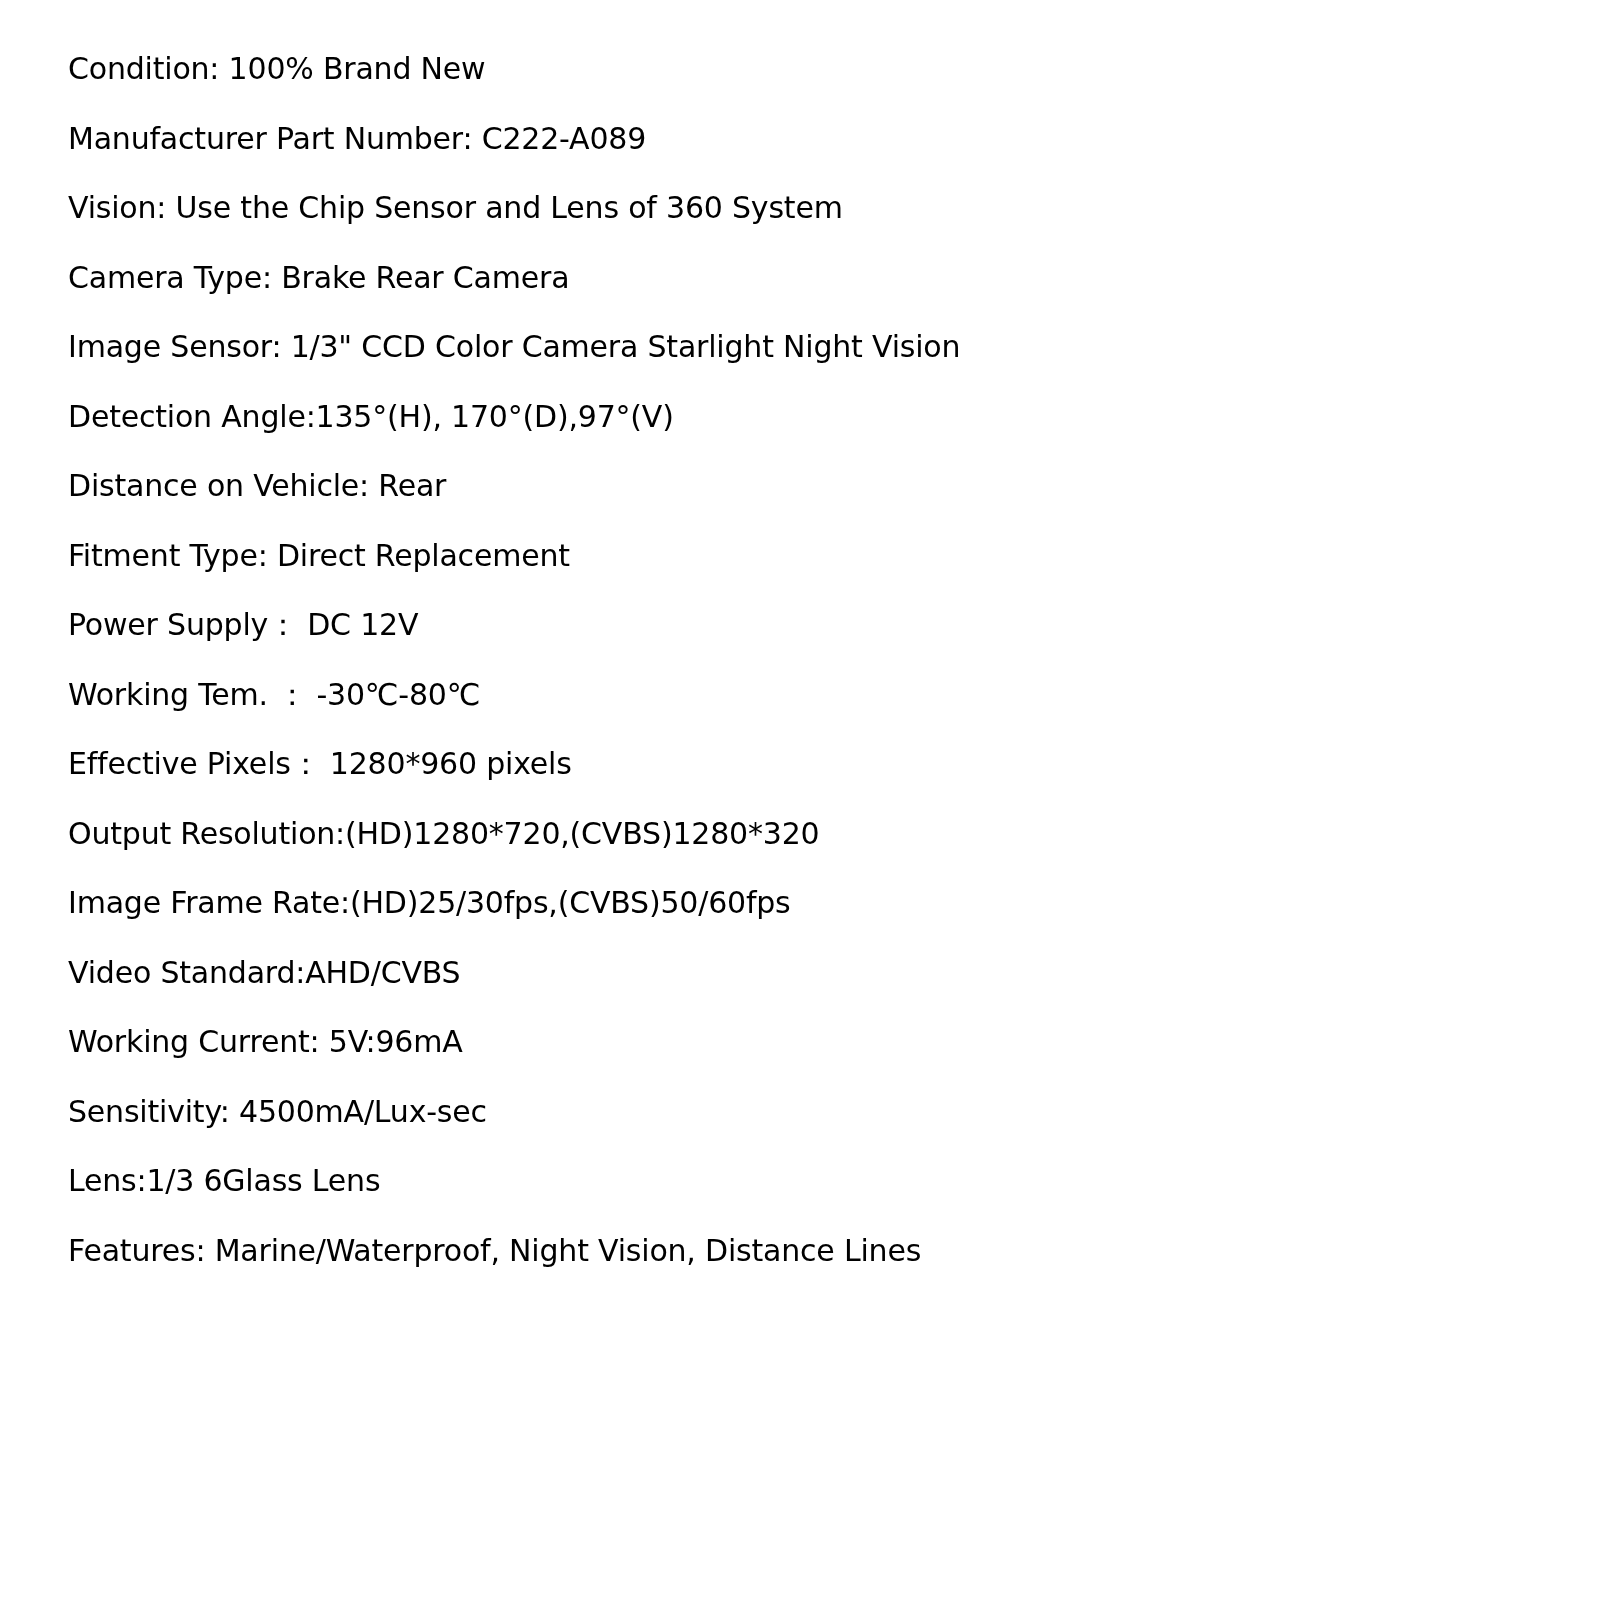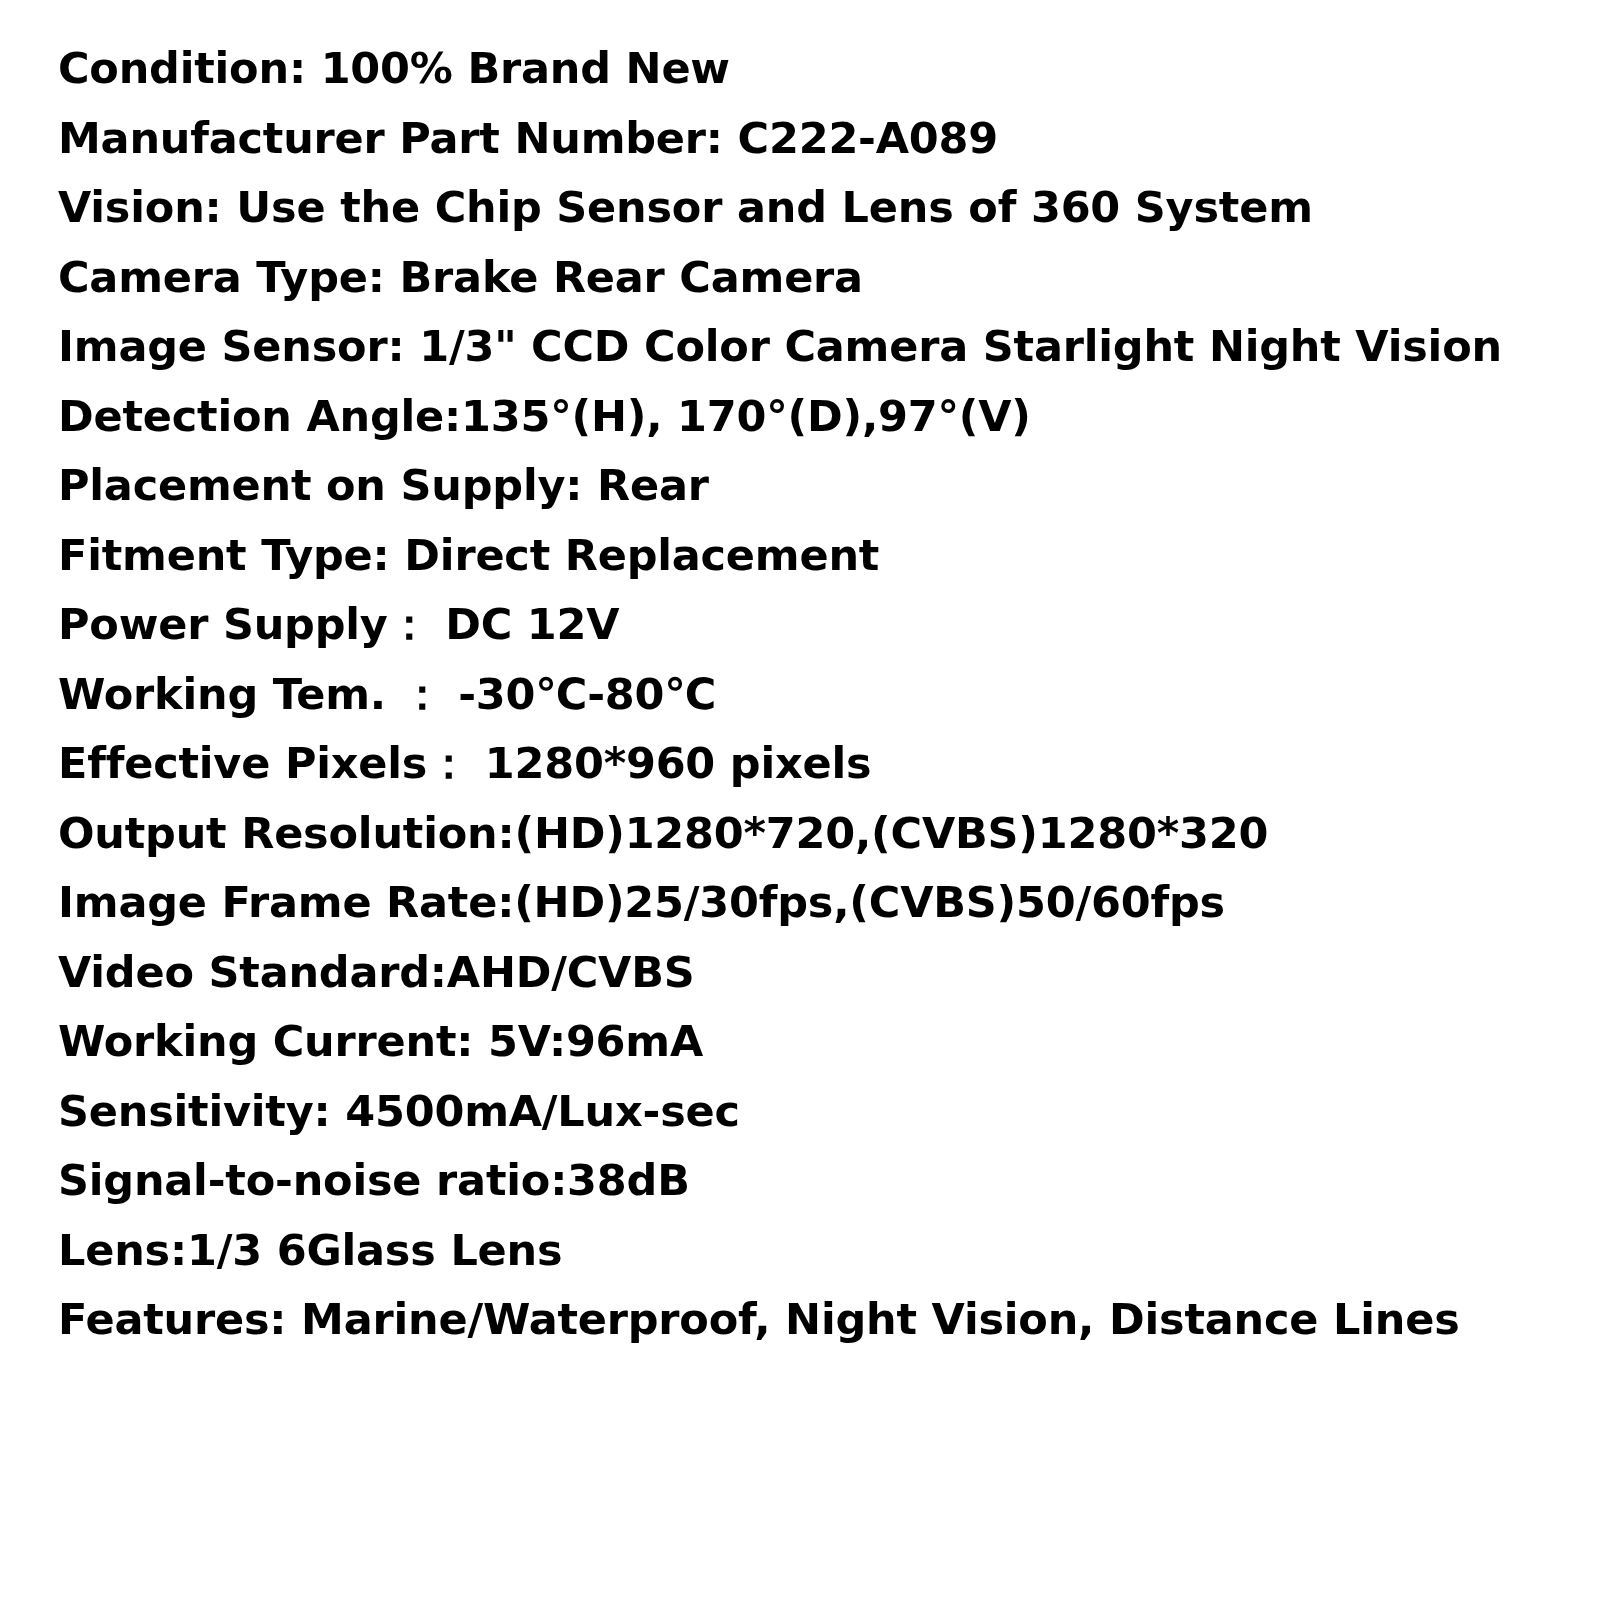--- a/index.html
+++ b/index.html
@@ -14,43 +14,43 @@
     color: #000000;
     overflow: hidden;
   }
   .spec-sheet {
     box-sizing: border-box;
     width: 1600px;
     height: 1600px;
     padding: 34px 40px 0 58px;
   }
   .spec-line {
-    font-size: 43px;
+    font-size: 30px;
     line-height: 69.5px;
     white-space: nowrap;
     letter-spacing: -0.2px;
-    font-weight: 700;
+    font-weight: 400;
+    margin-left: 10px;
   }
 </style>
 </head>
 <body>
 
 <div class="spec-sheet">
   <div class="spec-line">Condition: 100% Brand New</div>
   <div class="spec-line">Manufacturer Part Number: C222-A089</div>
   <div class="spec-line">Vision: Use the Chip Sensor and Lens of 360 System</div>
   <div class="spec-line">Camera Type: Brake Rear Camera</div>
   <div class="spec-line">Image Sensor: 1/3" CCD Color Camera Starlight Night Vision</div>
   <div class="spec-line">Detection Angle:135°(H), 170°(D),97°(V)</div>
-  <div class="spec-line">Placement on Supply: Rear</div>
+  <div class="spec-line">Distance on Vehicle: Rear</div>
   <div class="spec-line">Fitment Type: Direct Replacement</div>
   <div class="spec-line">Power Supply：  DC 12V</div>
   <div class="spec-line">Working Tem. ：  -30℃-80℃</div>
   <div class="spec-line">Effective Pixels：  1280*960 pixels</div>
   <div class="spec-line">Output Resolution:(HD)1280*720,(CVBS)1280*320</div>
   <div class="spec-line">Image Frame Rate:(HD)25/30fps,(CVBS)50/60fps</div>
   <div class="spec-line">Video Standard:AHD/CVBS</div>
   <div class="spec-line">Working Current: 5V:96mA</div>
   <div class="spec-line">Sensitivity: 4500mA/Lux-sec</div>
-  <div class="spec-line">Signal-to-noise ratio:38dB</div>
   <div class="spec-line">Lens:1/3 6Glass Lens</div>
   <div class="spec-line">Features: Marine/Waterproof, Night Vision, Distance Lines</div>
 </div>
 
 </body></html>

